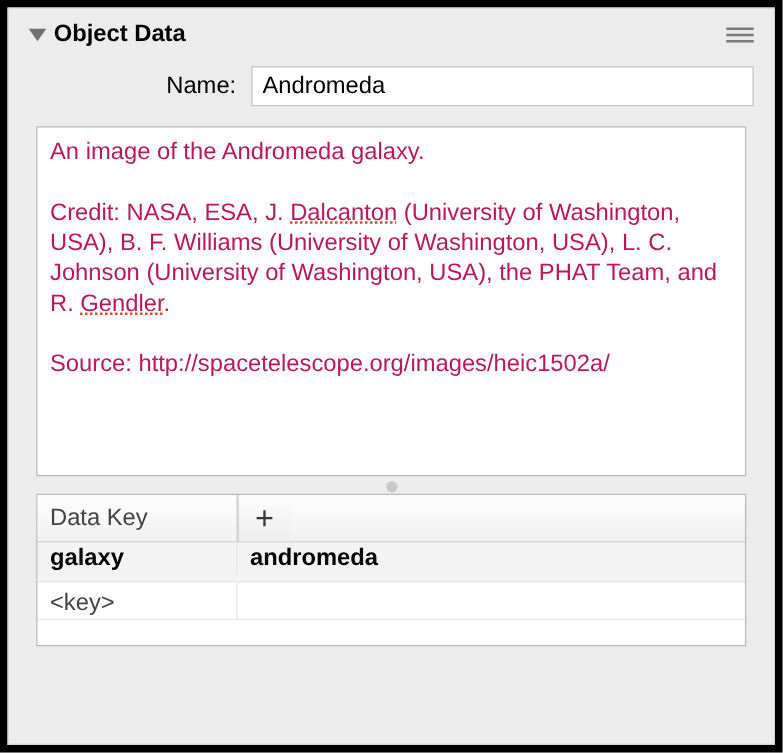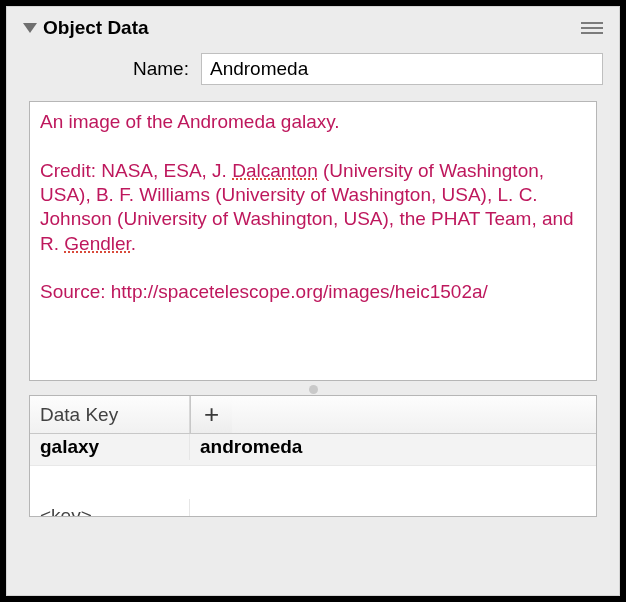--- a/index.html
+++ b/index.html
@@ -181,21 +181,20 @@
       flex: 1;
       font-weight: 700;
     }
     .tr.placeholder .td-key,
     .tr.placeholder .td-val {
       font-weight: 400;
       color: #444;
     }
     .tr.placeholder {
       height: 30px;
-      margin-top: 33px;
     }
     .tr.placeholder .td {
       padding-top: 6px;
     }
   </style>
 </head>
 <body>
 
 <div class="panel">
 

